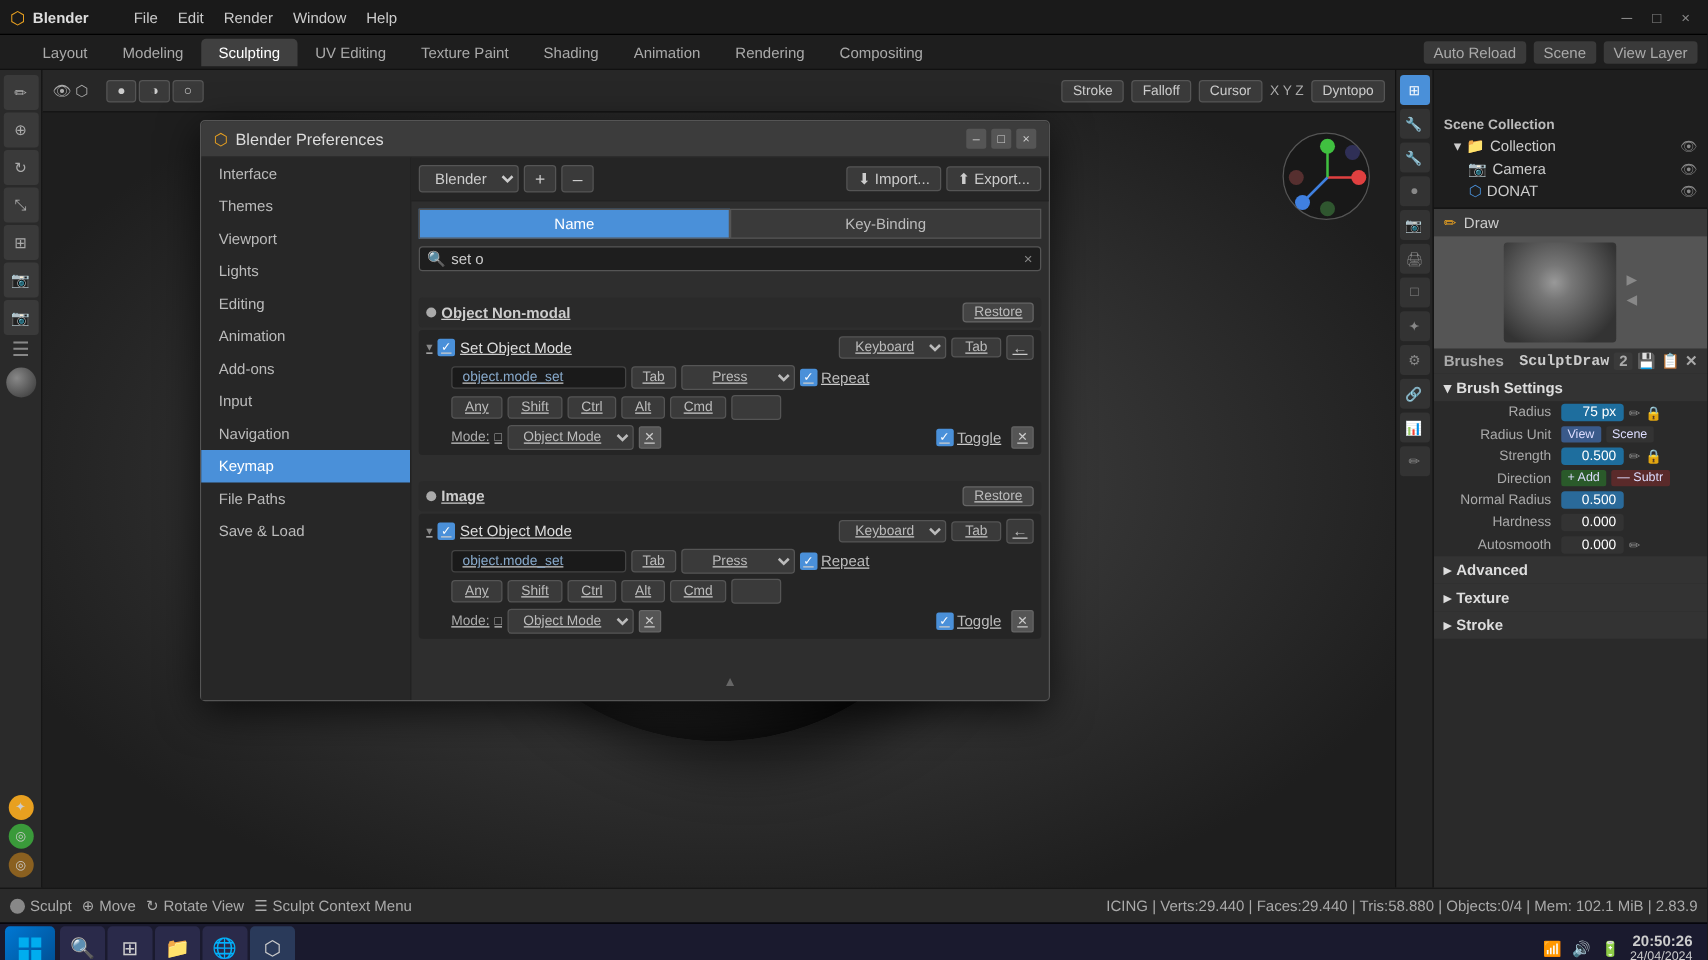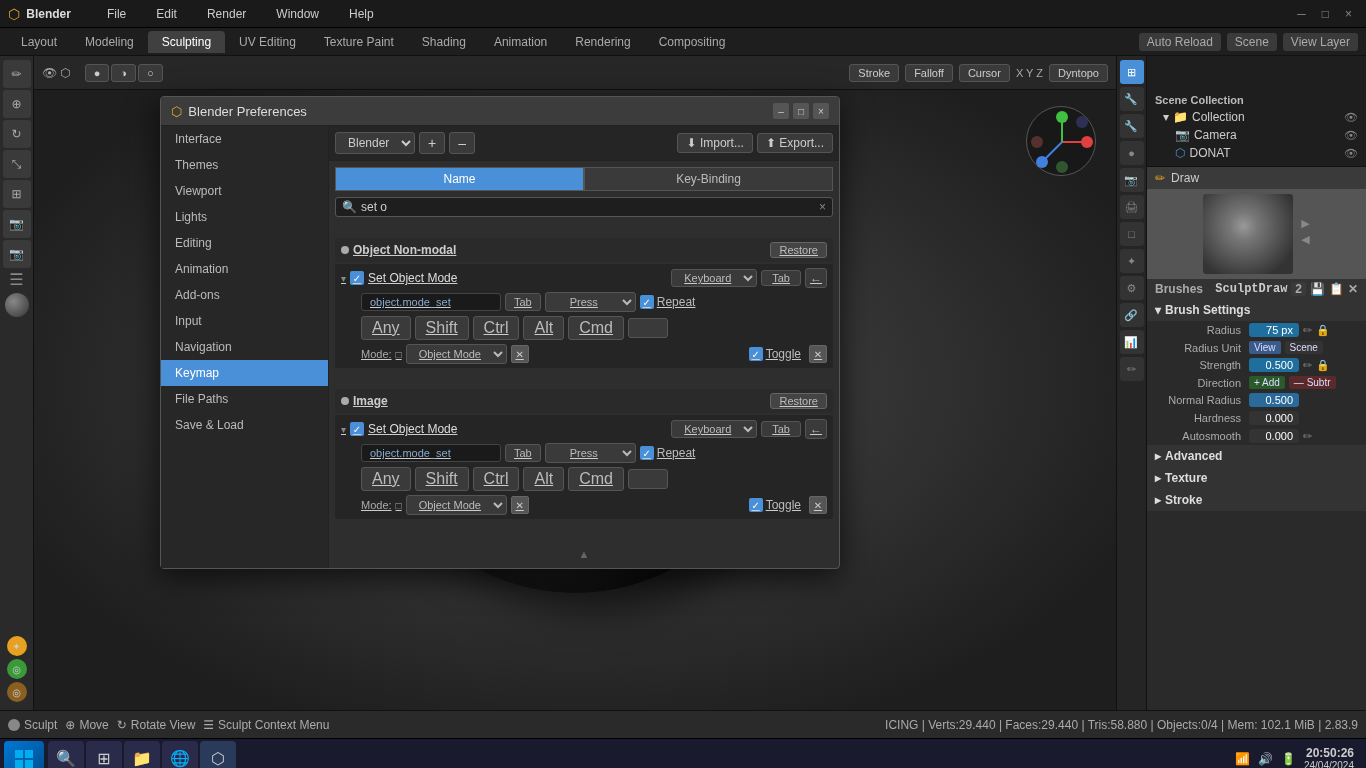--- a/index.html
+++ b/index.html
@@ -1,21 +1,21 @@
 <!DOCTYPE html>
 <html><head>
   <meta charset="utf-8">
   <style>
     * { box-sizing: border-box; margin: 0; padding: 0; font-family: 'Segoe UI', Arial, sans-serif; font-size: 12px; }
     body { width: 1366px; height: 768px; overflow: hidden; background: #1a1a1a; color: #ccc; }
-    .menu-bar { display: flex; gap: 14px; margin-left: 12px; }
+    .menu-bar { display: flex; gap: 0; margin-left: 12px; }
     .menu-item { padding: 2px 8px; color: #ccc; cursor: pointer; font-size: 12px; }
 
     
-    .workspace-tabs { display: flex; background: #1e1e1e; height: 28px; align-items: center; border-bottom: 1px solid #111; padding-left: 7px; }
+    .workspace-tabs { display: flex; background: #1e1e1e; height: 28px; align-items: center; border-bottom: 1px solid #111; padding-left: 20px; }
     .ws-tab { padding: 4px 14px; color: #aaa; cursor: pointer; border-radius: 4px 4px 0 0; font-size: 12px; }
     .ws-tab.active { background: #404040; color: #fff; }
     .ws-right { margin-left: auto; display: flex; align-items: center; gap: 6px; padding-right: 8px; color: #aaa; font-size: 11px; }
 
     
     .main-layout { display: flex; height: calc(768px - 58px - 28px - 28px); position: relative; }
 
     
     .sculpt-toolbar { width: 34px; background: #2a2a2a; display: flex; flex-direction: column; align-items: center; padding: 4px 2px; gap: 2px; border-right: 1px solid #111; }
     .tool-icon { width: 28px; height: 28px; background: #3a3a3a; border-radius: 3px; display: flex; align-items: center; justify-content: center; color: #aaa; cursor: pointer; font-size: 12px; }
@@ -84,21 +84,21 @@
     .km-name { color: #ddd; font-size: 12px; flex: 1; }
     .km-type { background: #3a3a3a; border: 1px solid #555; color: #bbb; padding: 1px 8px; border-radius: 3px; font-size: 11px; }
     .km-key { background: #3a3a3a; border: 1px solid #555; color: #bbb; padding: 1px 10px; border-radius: 3px; font-size: 11px; }
     .km-back-btn { background: #3a3a3a; border: 1px solid #555; color: #bbb; width: 22px; height: 20px; border-radius: 3px; display: flex; align-items: center; justify-content: center; cursor: pointer; font-size: 12px; }
     .km-item-row2 { display: flex; align-items: center; gap: 4px; margin-top: 4px; padding-left: 20px; }
     .km-code { background: #1a1a1a; border: 1px solid #444; color: #8ac; padding: 2px 8px; border-radius: 3px; font-size: 11px; min-width: 140px; }
     .km-key-small { background: #3a3a3a; border: 1px solid #555; color: #bbb; padding: 2px 8px; border-radius: 3px; font-size: 11px; }
     .km-press-select { background: #3a3a3a; border: 1px solid #555; color: #bbb; padding: 2px 20px; border-radius: 3px; font-size: 11px; }
     .km-repeat-cb { display: flex; align-items: center; gap: 3px; color: #bbb; font-size: 11px; }
     .km-item-row3 { display: flex; align-items: center; gap: 4px; margin-top: 4px; padding-left: 20px; }
-    .km-mod-btn { background: #3a3a3a; border: 1px solid #555; color: #bbb; padding: 2px 10px; border-radius: 3px; font-size: 16px; cursor: pointer; }
+    .km-mod-btn { background: #3a3a3a; border: 1px solid #555; color: #bbb; padding: 2px 10px; border-radius: 3px; font-size: 11px; cursor: pointer; }
     .km-extra { background: #3a3a3a; border: 1px solid #555; width: 40px; height: 20px; border-radius: 3px; }
     .km-item-row4 { display: flex; align-items: center; gap: 4px; margin-top: 4px; padding-left: 20px; }
     .km-mode-label { color: #aaa; font-size: 11px; }
     .km-mode-select { background: #3a3a3a; border: 1px solid #555; color: #bbb; padding: 2px 8px; border-radius: 3px; font-size: 11px; min-width: 100px; }
     .km-x-btn { background: #555; border: 1px solid #666; color: #ccc; width: 18px; height: 18px; border-radius: 2px; display: flex; align-items: center; justify-content: center; cursor: pointer; font-size: 10px; }
     .km-toggle-row { display: flex; align-items: center; gap: 4px; }
     .km-toggle-cb { display: flex; align-items: center; gap: 3px; color: #bbb; font-size: 11px; }
 
     
     .status-bar { height: 28px; background: #2a2a2a; display: flex; align-items: center; padding: 0 8px; gap: 8px; border-top: 1px solid #111; font-size: 11px; color: #aaa; }

